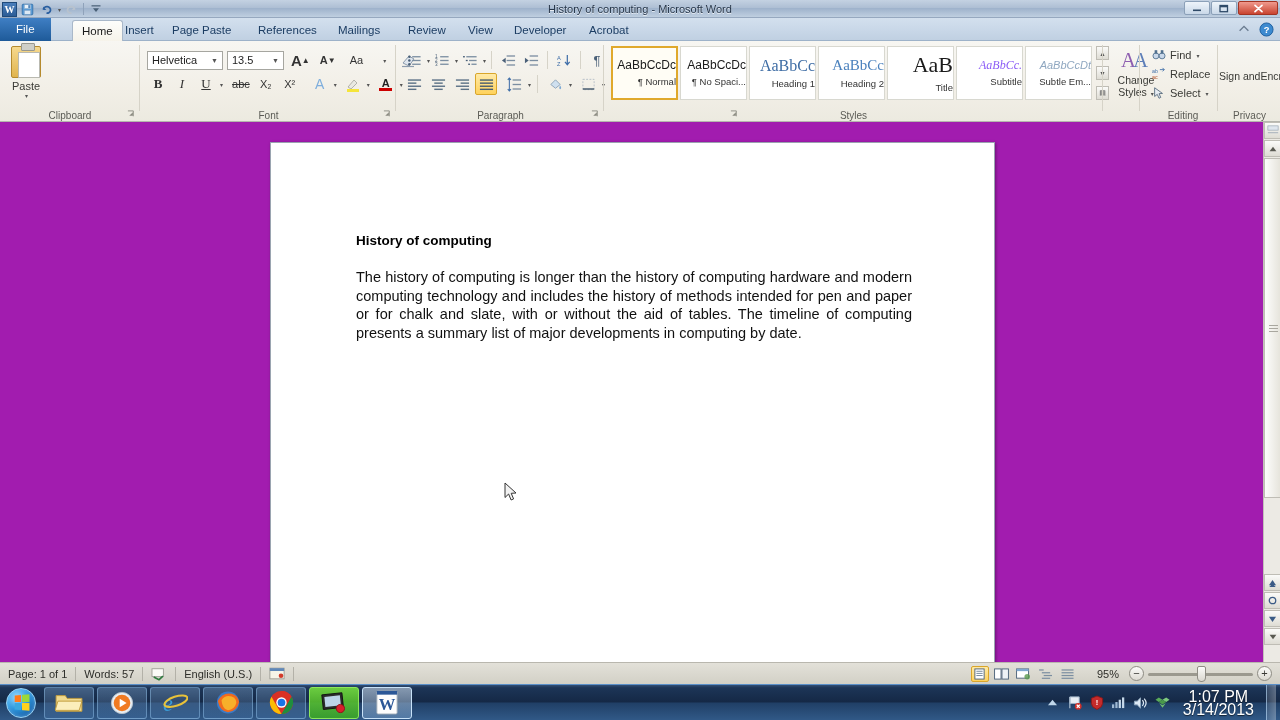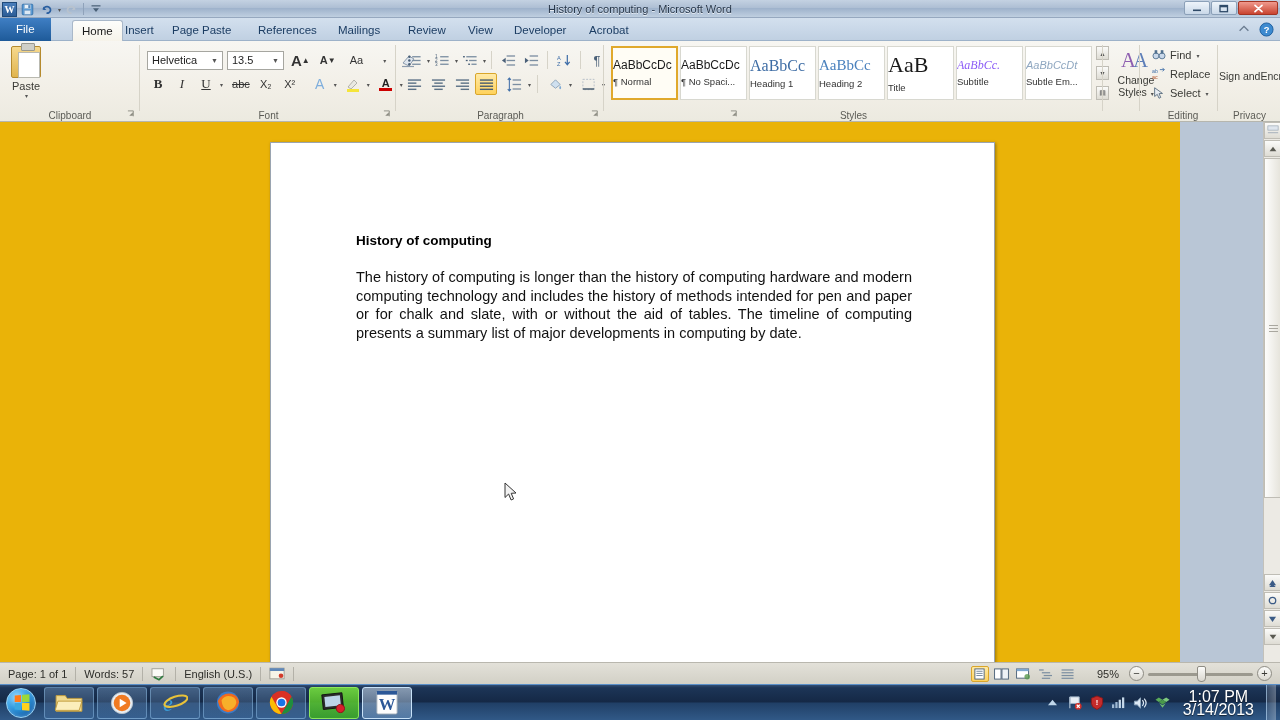--- a/index.html
+++ b/index.html
@@ -111,34 +111,34 @@
   .rbtn {
     height:22px; min-width:22px; display:inline-flex; align-items:center; justify-content:center;
     font-size:12px; color:#333; border:1px solid transparent; border-radius:2px; padding:0 2px;
   }
   .rbtn.active { background: linear-gradient(to bottom,#ffeaa8,#ffd25c); border:1px solid #d9a62b; }
   .arrow-small { font-size:6px; color:#555; margin-left:1px;}
 
   
   .style-item {
     width:67px; height:54px; background:#fff; border:1px solid #d8d8d0;
-    display:flex; flex-direction:column; align-items:flex-start; justify-content:center;
+    display:flex; flex-direction:column; align-items:flex-end; justify-content:center;
     overflow:hidden;
   }
   .style-item.sel { border:2px solid #e0a92c; background:#fffdf5; }
   .style-preview { font-size:13px; color:#1a1a1a; white-space:nowrap; line-height:1.1;}
   .style-name { font-size:9.5px; color:#333; margin-top:4px; white-space:nowrap;}
 
   .chg-styles { width:56px; height:62px; display:flex; flex-direction:column; align-items:center; }
   .sign-enc { width:62px; height:62px; display:flex; flex-direction:row; align-items:center; }
 
   
   .docarea {
-    position:absolute; left:0; top:122px; width:1180px; height:540px;
-    background:#eab308;
+    position:absolute; left:0; top:122px; width:1280px; height:540px;
+    background:#a21caf;
   }
   .page {
     position:absolute; left:270px; top:20px; width:725px; height:525px;
     background:#fff; box-shadow: 1px 1px 3px rgba(0,0,0,.35);
     border:1px solid #9aa4b0;
   }
   .doc-heading {
     position:absolute; left:85px; top:90px; width:556px;
     font-size:13.5px; font-weight:bold; color:#000;
     font-family:"Liberation Sans", sans-serif;

